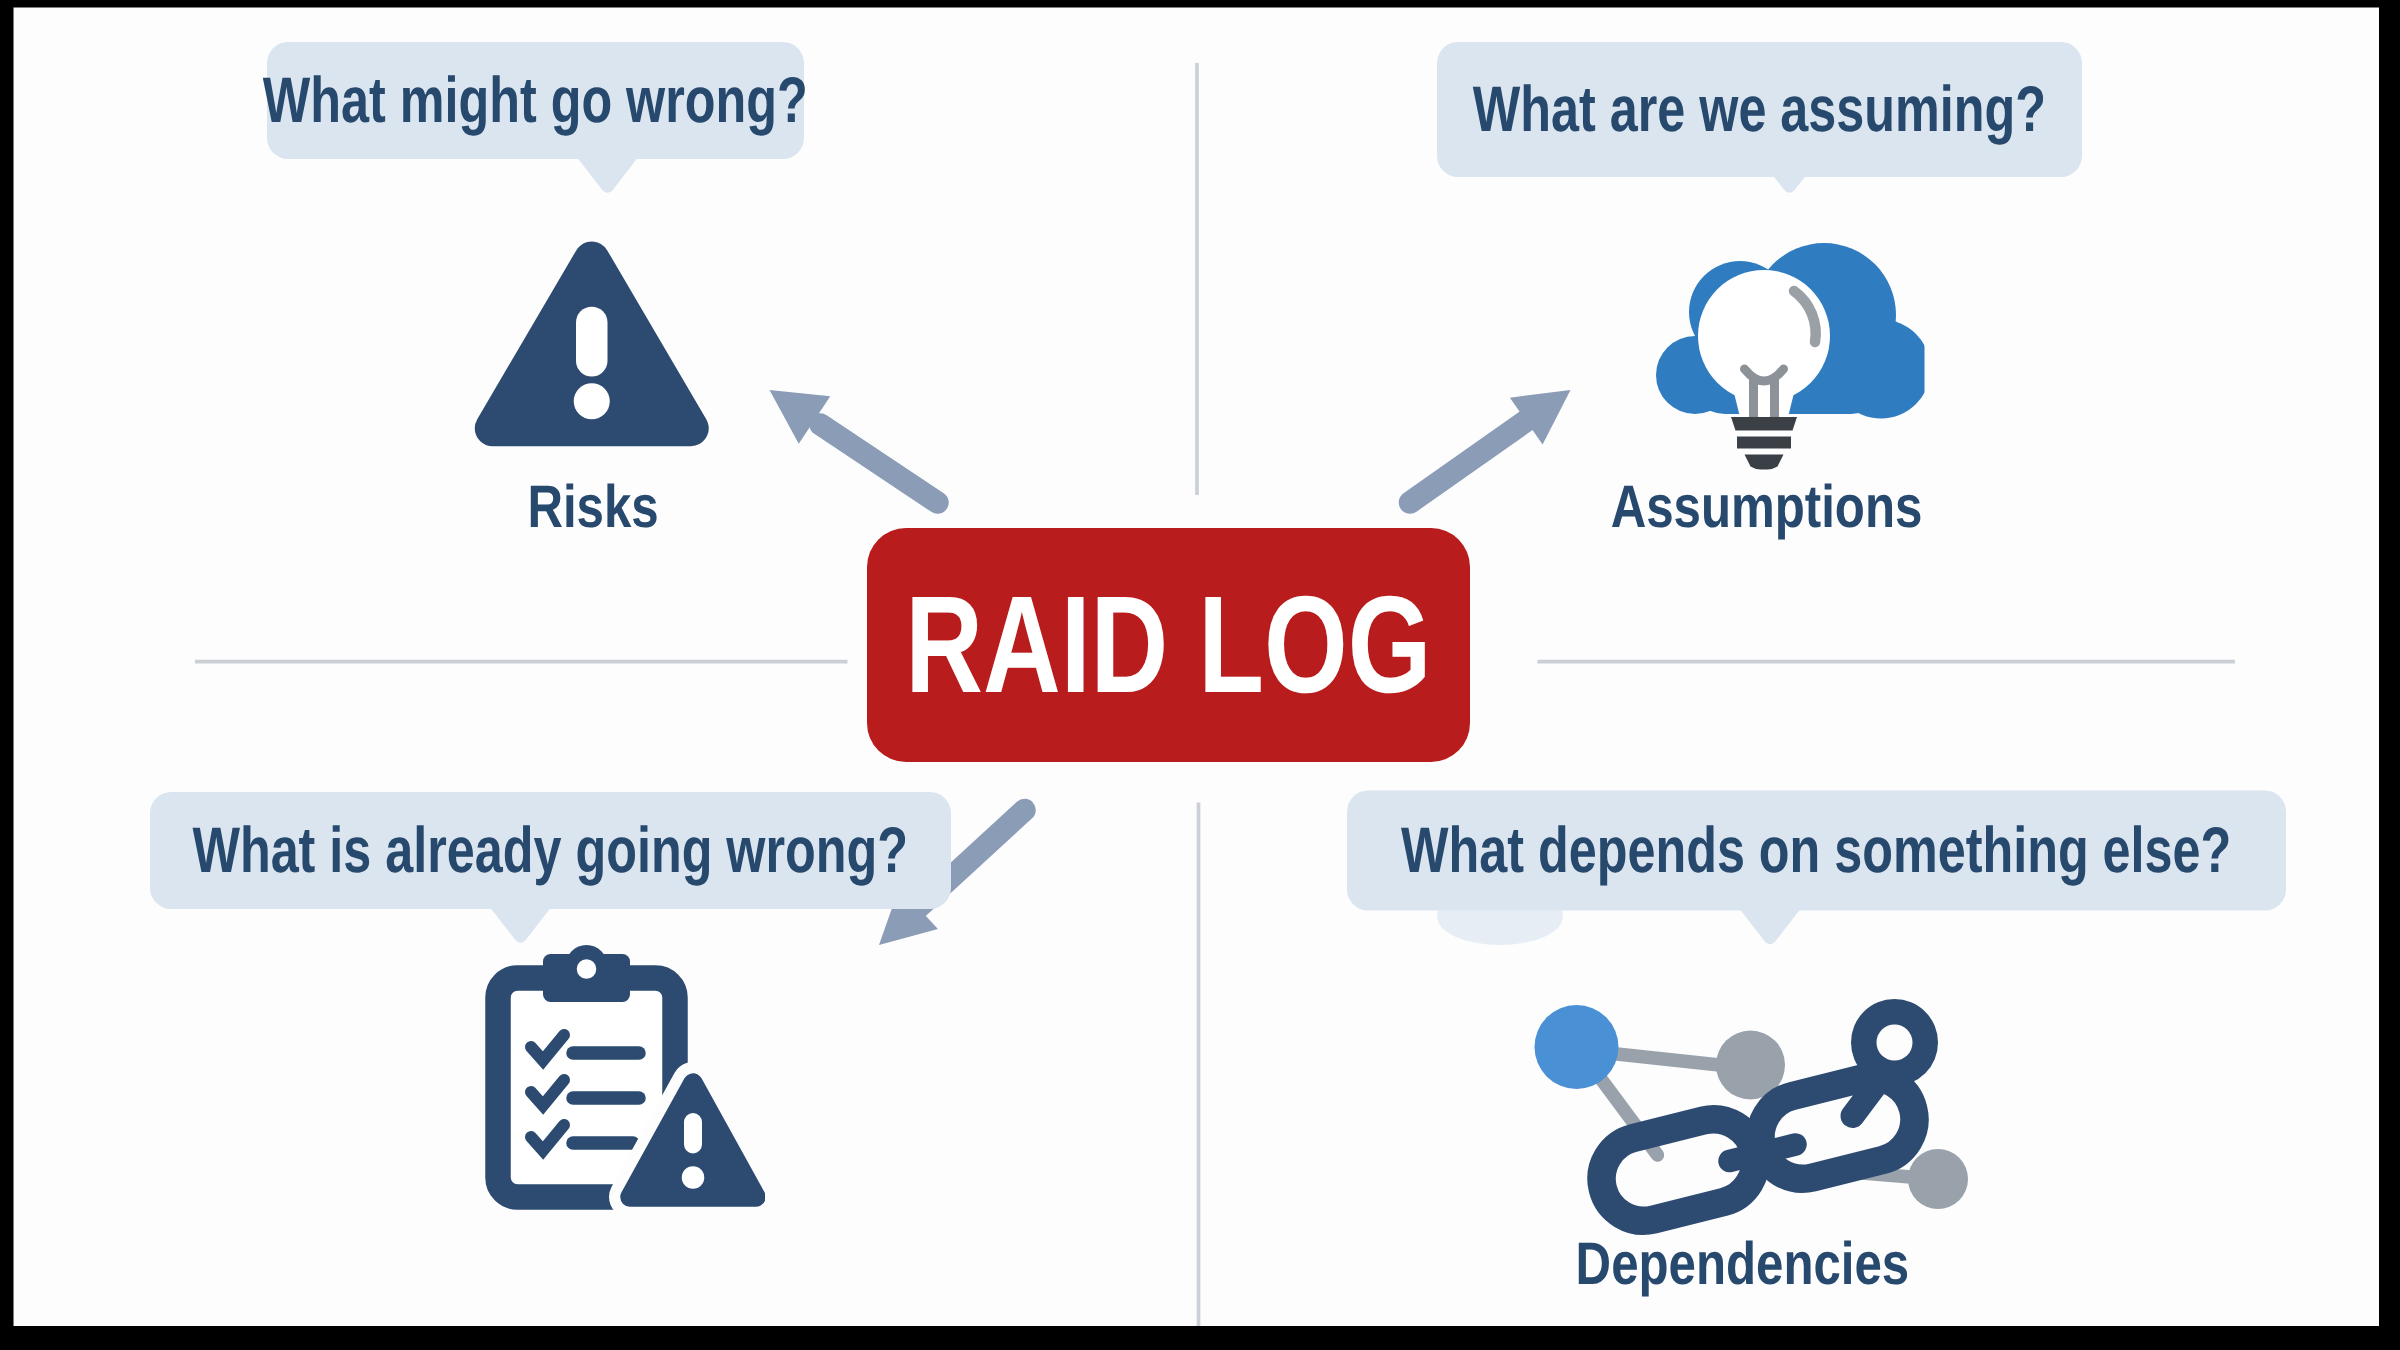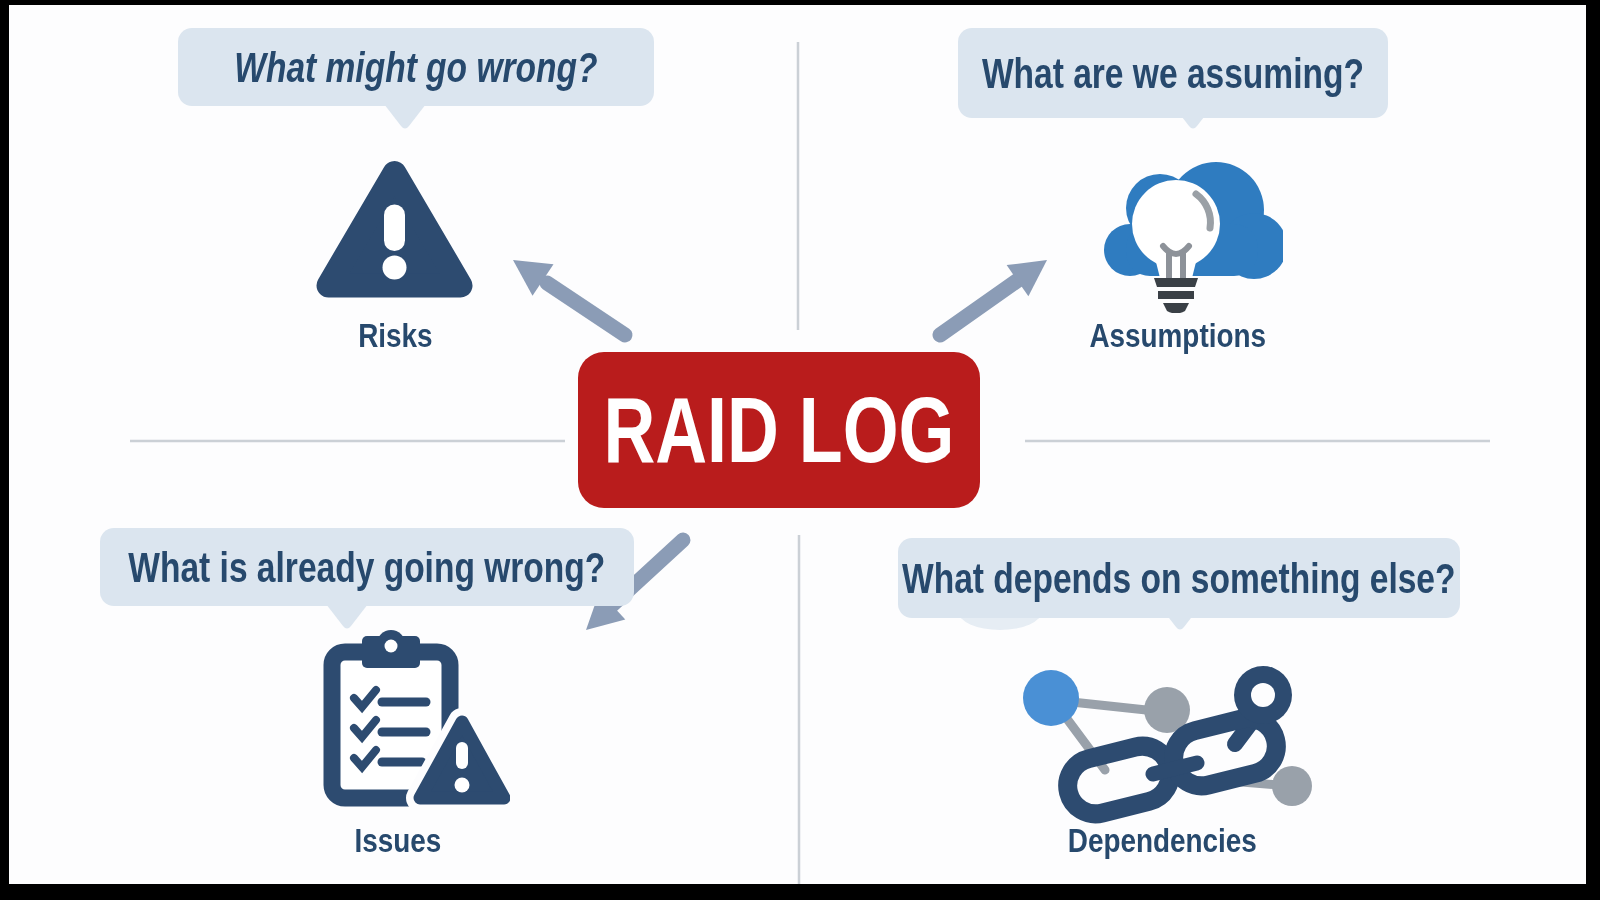--- a/index.html
+++ b/index.html
@@ -17,21 +17,21 @@
           align-items:center;justify-content:center;z-index:5;}
   .bubble-text{color:#27496d;font-weight:700;font-size:43px;white-space:nowrap;
                display:inline-block;transform:scaleX(0.78);transform-origin:50% 50%;}
   .tail{position:absolute;z-index:5;}
   .bump{position:absolute;width:84px;height:38px;border-radius:50%;
         background:#e6edf4;z-index:4;}
 
   .icon{position:absolute;z-index:6;}
 
   .label{position:absolute;text-align:center;color:#27496d;font-weight:700;
-         font-size:34px;z-index:6;}
+         font-size:40px;z-index:6;}
   .label .condensed{display:inline-block;transform:scaleX(0.82);transform-origin:50% 50%;
          white-space:nowrap;}
 
   .raid-box{position:absolute;left:578px;top:352px;width:402px;height:156px;
             background:#b91c1c;border-radius:26px;display:flex;align-items:center;
             justify-content:center;z-index:10;}
   .raid-title{color:#ffffff;font-weight:700;font-size:92px;letter-spacing:0px;
               white-space:nowrap;display:inline-block;transform:scaleX(0.78);
               transform-origin:50% 50%;}
 </style>
@@ -54,21 +54,21 @@
     <g>
       <line x1="940" y1="335" x2="1021" y2="278" stroke="#8b9cb6" stroke-width="15" stroke-linecap="round"></line>
       <polygon points="1047,260 1028.4,296.3 1006.6,265.1" fill="#8b9cb6"></polygon>
     </g>
     <g>
       <line x1="683" y1="540" x2="609" y2="608" stroke="#8b9cb6" stroke-width="15" stroke-linecap="round"></line>
       <polygon points="586,630 599.5,591.6 625.3,619.4" fill="#8b9cb6"></polygon>
     </g>
   </svg>
 
-  <div class="bubble" style="left:178px;top:28px;width:476px;height:78px;font-style:italic;">
+  <div class="bubble" style="left:178px;top:28px;width:358px;height:78px;">
     <span class="bubble-text">What might go wrong?</span>
   </div>
   <svg class="tail" style="left:382px;top:104px;" width="46" height="28">
     <path d="M2 0 H44 L27 22 Q23 27 19 22 Z" fill="#dbe5ef"></path>
   </svg>
 
   <svg class="icon" style="left:312px;top:158px;" width="165" height="144" viewBox="0 0 110 96">
     <path d="M55 10 L99 85 L11 85 Z" fill="#2d4b70" stroke="#2d4b70" stroke-width="16" stroke-linejoin="round"></path>
     <rect x="48" y="31" width="14" height="31" rx="7" fill="#ffffff"></rect>
     <circle cx="55" cy="73" r="8" fill="#ffffff"></circle>
@@ -133,26 +133,23 @@
       <line x1="72" y1="140" x2="112" y2="140" stroke-width="9"></line>
     </g>
     <g>
       <path d="M152 100 L194 176 L110 176 Z" fill="none" stroke="#fdfdfe" stroke-width="28" stroke-linejoin="round"></path>
       <path d="M152 100 L194 176 L110 176 Z" fill="#2d4b70" stroke="#2d4b70" stroke-width="13" stroke-linejoin="round"></path>
       <rect x="146" y="120" width="12" height="27" rx="6" fill="#ffffff"></rect>
       <circle cx="152" cy="163" r="7.5" fill="#ffffff"></circle>
     </g>
   </svg>
 
-  <div class="label" style="left:298px;top:821px;width:200px;">
-    <span class="condensed">Issues</span>
-  </div>
 
   <div class="bump" style="left:958px;top:592px;"></div>
-  <div class="bubble" style="left:898px;top:538px;width:562px;height:80px;">
+  <div class="bubble" style="left:898px;top:527px;width:626px;height:80px;">
     <span class="bubble-text">What depends on something else?</span>
   </div>
   <svg class="tail" style="left:1157px;top:605px;" width="46" height="28">
     <path d="M2 0 H44 L27 22 Q23 27 19 22 Z" fill="#dbe5ef"></path>
   </svg>
 
   <svg class="icon" style="left:1005px;top:640px;" width="320" height="185" viewBox="0 0 320 185">
     <g stroke="#99a1aa" stroke-width="9" stroke-linecap="round">
       <line x1="48" y1="60" x2="160" y2="72"></line>
       <line x1="48" y1="60" x2="100" y2="130"></line>

